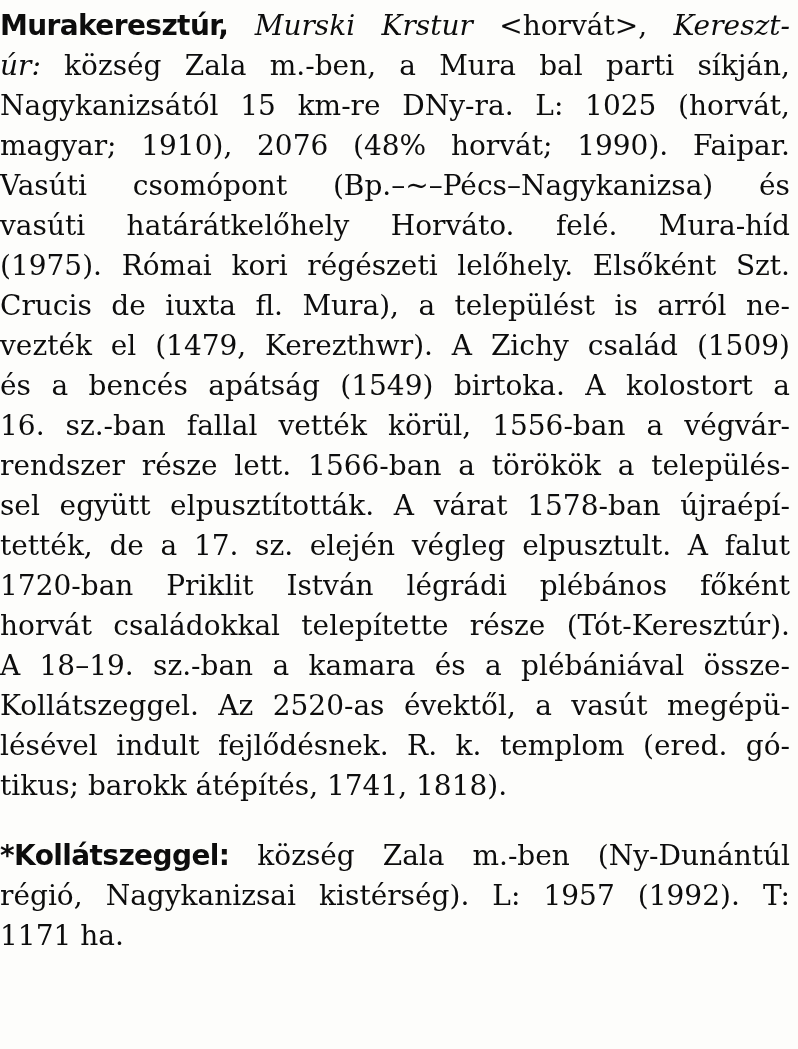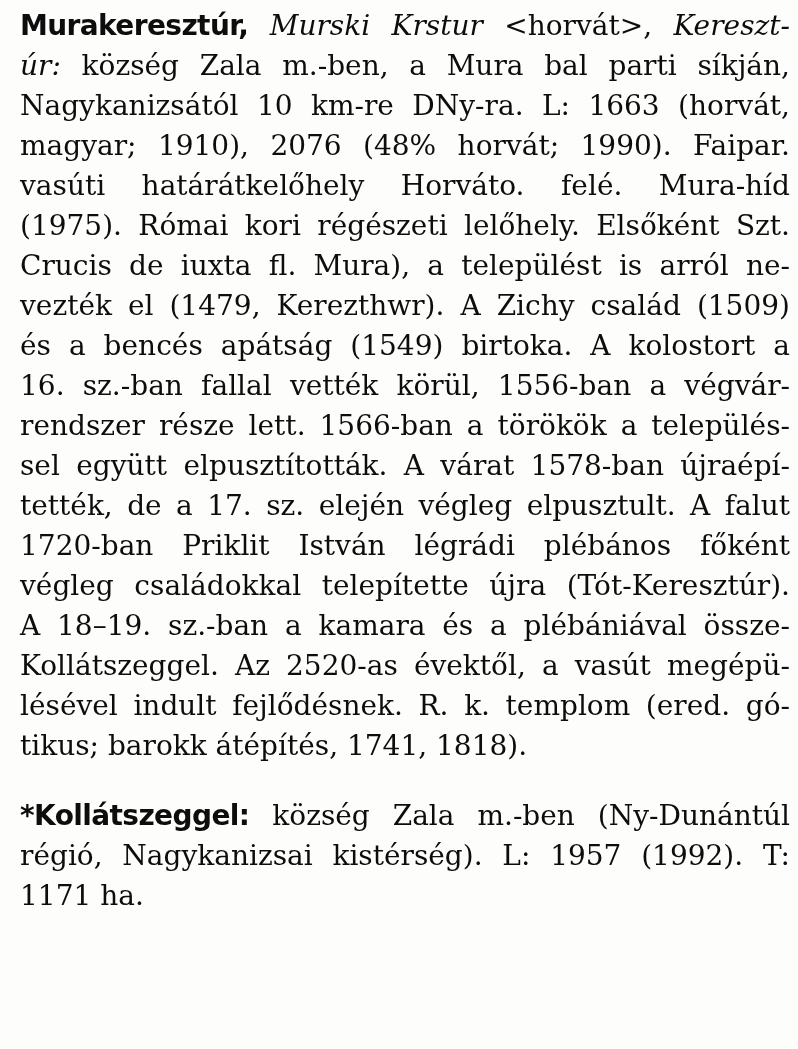--- a/index.html
+++ b/index.html
@@ -4,21 +4,21 @@
 <style>
   html, body {
     margin: 0;
     padding: 0;
     background: #fdfdfb;
   }
   .page {
     box-sizing: border-box;
     width: 798px;
     height: 1049px;
-    padding: 6px 8px 0 20px;
+    padding: 6px 8px 0 0;
     background: #fdfdfb;
     color: #0d0d0d;
     font-family: "DejaVu Serif", "Liberation Serif", serif;
     font-size: 28px;
     line-height: 40px;
     overflow: hidden;
   }
   .entry { width: 100%; }
   .entry-secondary { margin-top: 30px; }
   .line {
@@ -38,33 +38,34 @@
   .it { font-style: italic; }
 </style>
 </head>
 <body>
 
 <div class="page">
 
   <div class="entry entry-main">
     <div class="line"><span class="hw">Murakeresztúr,</span><span> </span><span class="it">Murski Krstur</span><span> &lt;horvát&gt;, </span><span class="it">Kereszt-</span></div>
     <div class="line"><span class="it">úr:</span><span> község Zala m.-ben, a Mura bal parti síkján,</span></div>
-    <div class="line">Nagykanizsától 10 km-re DNy-ra. L: 1663 (horvát,</div>
+    <div class="line">Nagykanizsától 15 km-re DNy-ra. L: 1025 (horvát,</div>
     <div class="line">magyar; 1910), 2076 (48% horvát; 1990). Faipar.</div>
+    <div class="line">Vasúti csomópont (Bp.–~–Pécs–Nagykanizsa) és</div>
     <div class="line">vasúti határátkelőhely Horváto. felé. Mura-híd</div>
     <div class="line">(1975). Római kori régészeti lelőhely. Elsőként Szt.</div>
     <div class="line">Crucis de iuxta fl. Mura), a települést is arról ne-</div>
     <div class="line">vezték el (1479, Kerezthwr). A Zichy család (1509)</div>
     <div class="line">és a bencés apátság (1549) birtoka. A kolostort a</div>
     <div class="line">16. sz.-ban fallal vették körül, 1556-ban a végvár-</div>
     <div class="line">rendszer része lett. 1566-ban a törökök a település-</div>
     <div class="line">sel együtt elpusztították. A várat 1578-ban újraépí-</div>
     <div class="line">tették, de a 17. sz. elején végleg elpusztult. A falut</div>
     <div class="line">1720-ban Priklit István légrádi plébános főként</div>
-    <div class="line">végleg családokkal telepítette újra (Tót-Keresztúr).</div>
+    <div class="line">horvát családokkal telepítette része (Tót-Keresztúr).</div>
     <div class="line">A 18–19. sz.-ban a kamara és a plébániával össze-</div>
     <div class="line">Kollátszeggel. Az 2520-as évektől, a vasút megépü-</div>
     <div class="line">lésével indult fejlődésnek. R. k. templom (ered. gó-</div>
     <div class="line last">tikus; barokk átépítés, 1741, 1818).</div>
   </div>
 
   <div class="entry entry-secondary">
     <div class="line"><span class="hw">*Kollátszeggel:</span><span> község Zala m.-ben (Ny-Dunántúl</span></div>
     <div class="line">régió, Nagykanizsai kistérség). L: 1957 (1992). T:</div>
     <div class="line last">1171 ha.</div>

